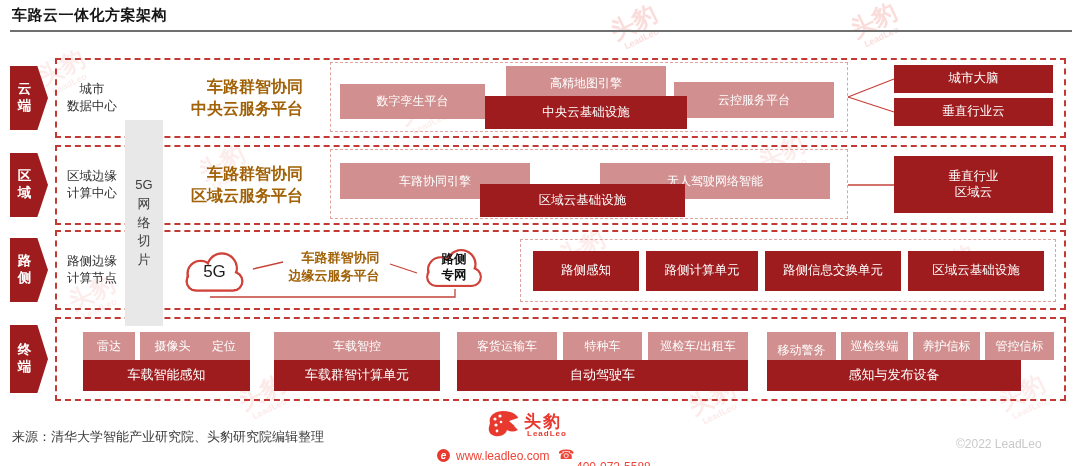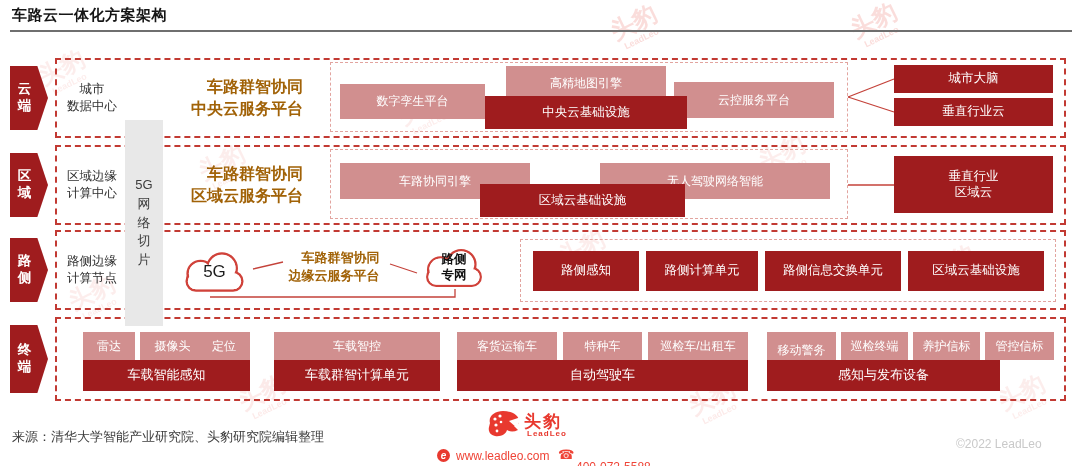--- a/index.html
+++ b/index.html
@@ -217,21 +217,21 @@
 
   <div class="box pink" style="left:457px;top:332px;width:100px;height:28px">客货运输车</div>
   <div class="box pink" style="left:563px;top:332px;width:79px;height:28px">特种车</div>
   <div class="box pink" style="left:648px;top:332px;width:100px;height:28px">巡检车/出租车</div>
   <div class="box dark" style="left:457px;top:360px;width:291px;height:31px;font-size:13px">自动驾驶车</div>
 
   <div class="box pink" style="left:767px;top:332px;width:69px;height:36px">移动警务</div>
   <div class="box pink" style="left:841px;top:332px;width:67px;height:28px">巡检终端</div>
   <div class="box pink" style="left:913px;top:332px;width:67px;height:28px">养护信标</div>
   <div class="box pink" style="left:985px;top:332px;width:69px;height:28px">管控信标</div>
-  <div class="box dark" style="left:767px;top:360px;width:233px;height:31px;font-size:13px">感知与发布设备</div>
+  <div class="box dark" style="left:767px;top:360px;width:254px;height:31px;font-size:13px">感知与发布设备</div>
 
   <div class="slice">5G
 网
 络
 切
 片</div>
 
   <div class="src">来源：清华大学智能产业研究院、头豹研究院编辑整理</div>
 
   <svg class="abs" style="left:487px;top:409px;z-index:2" width="34" height="30" viewBox="0 0 34 30">

